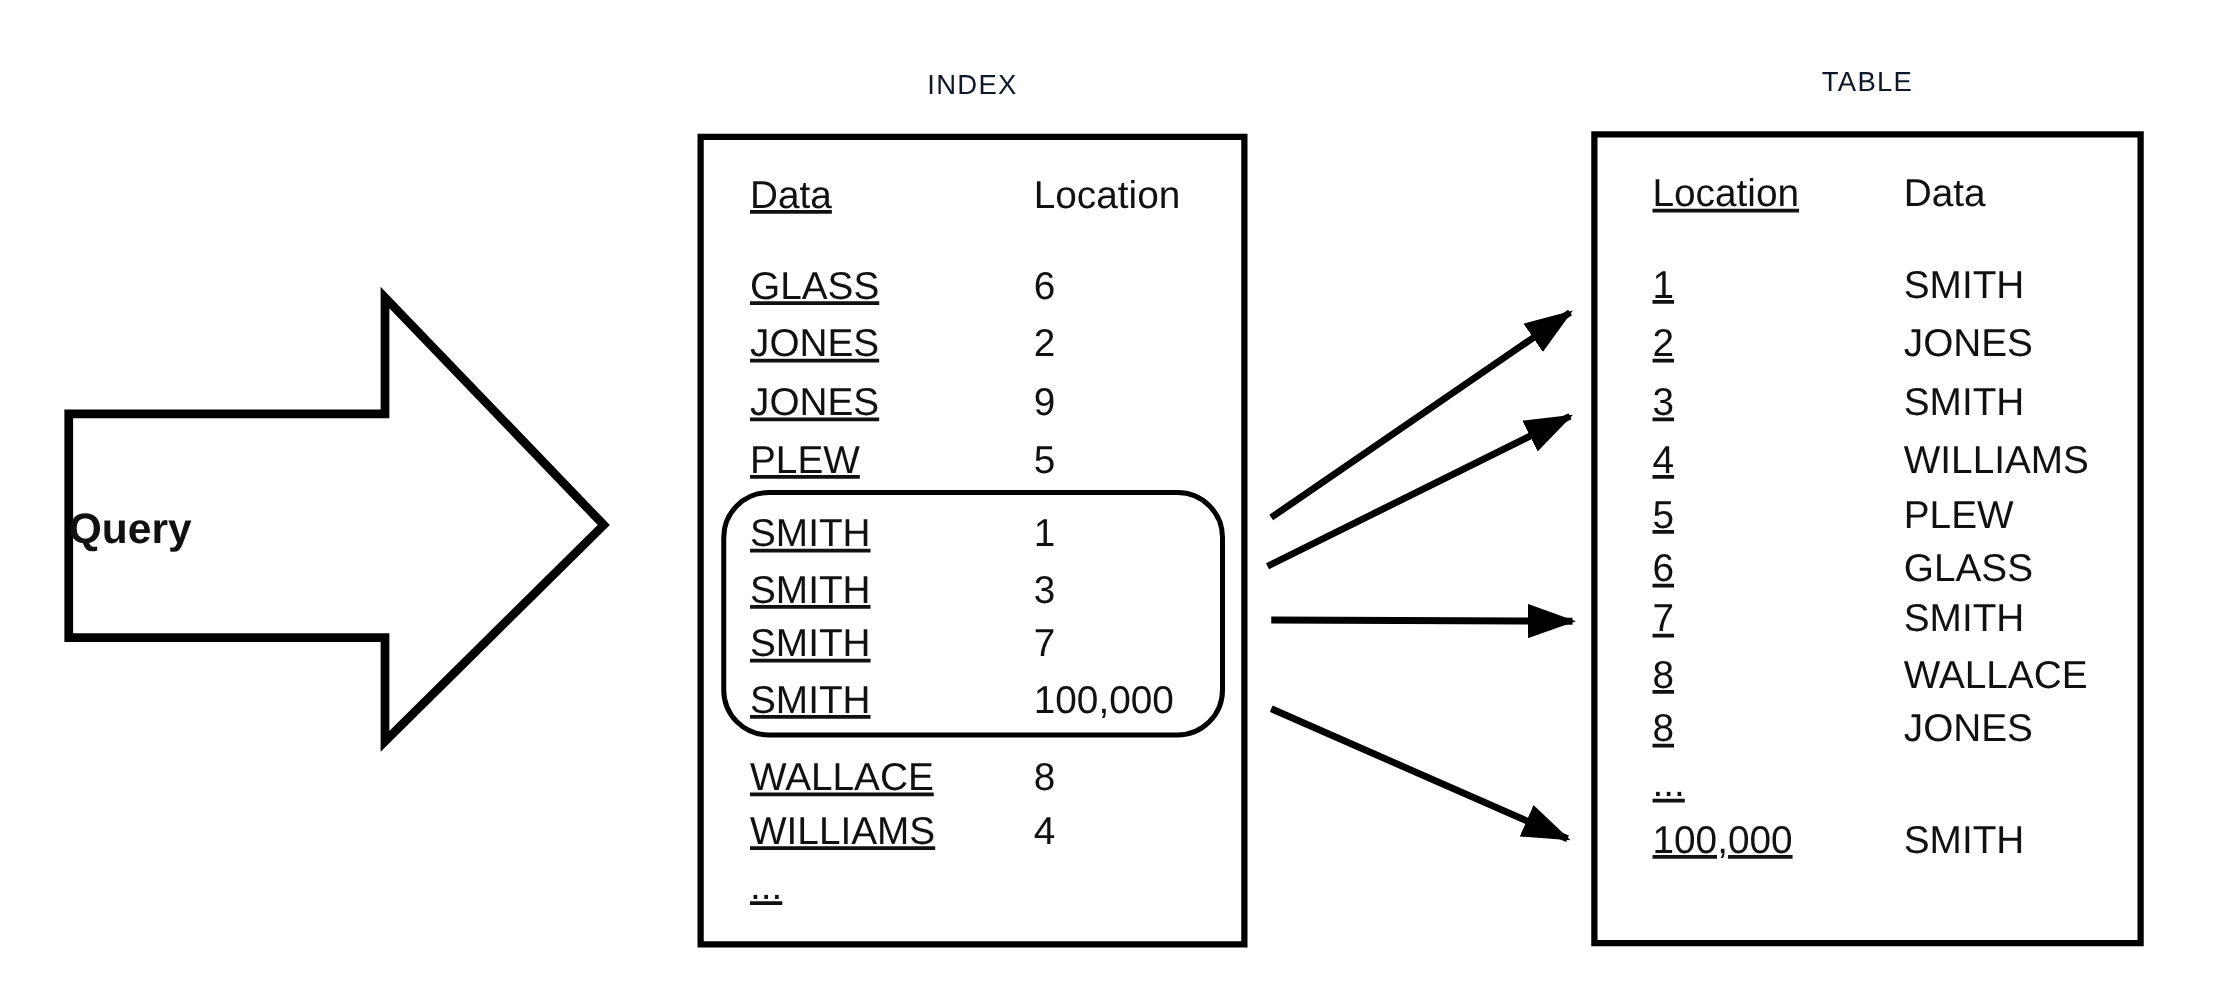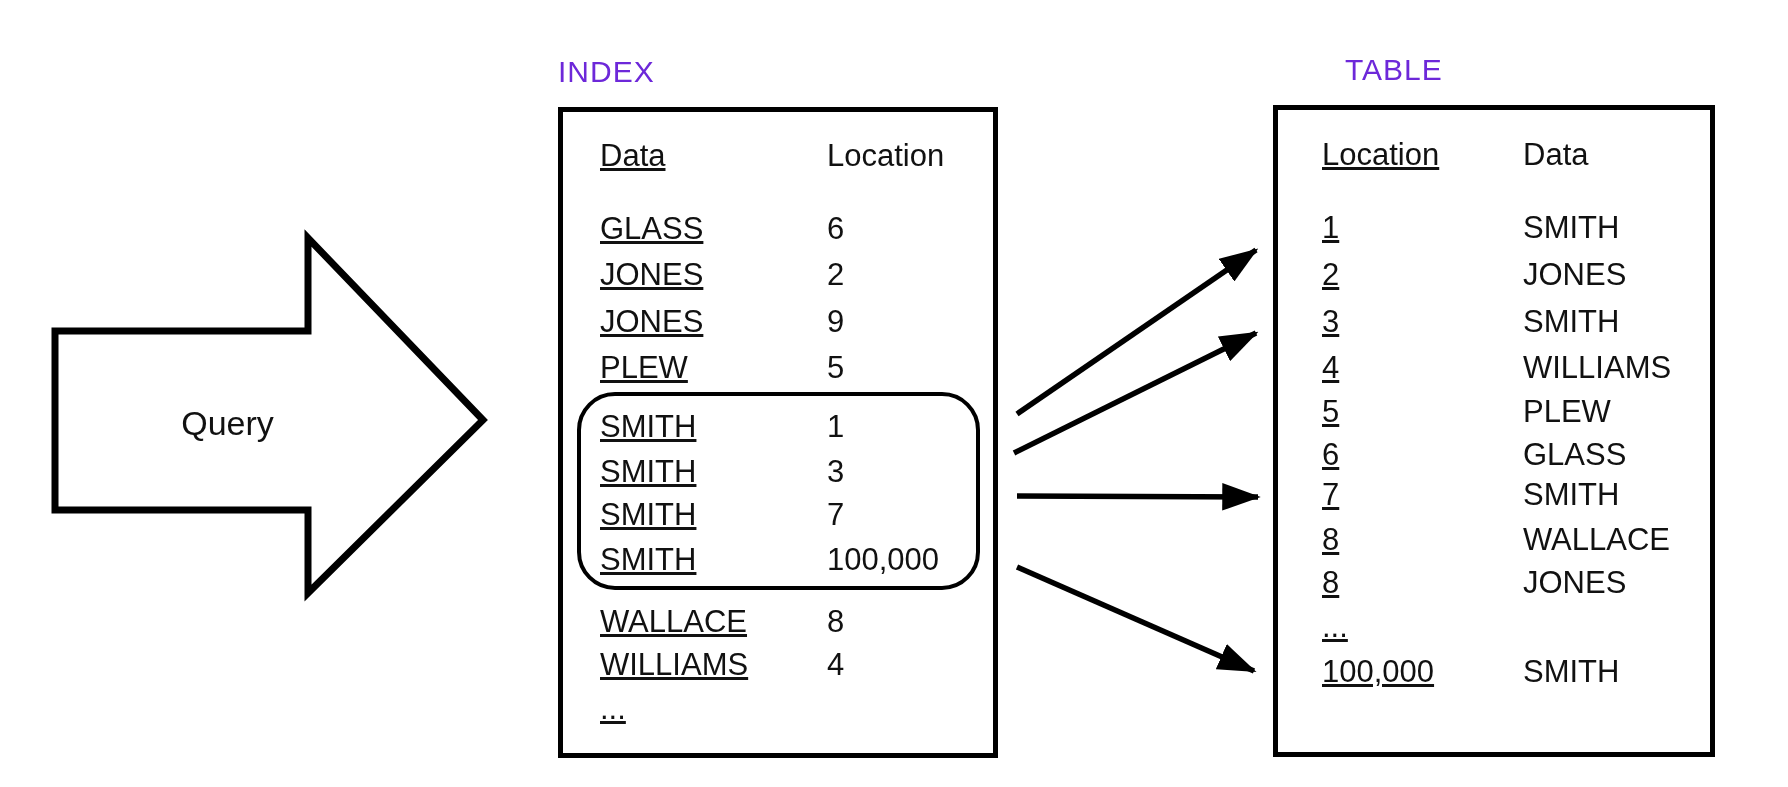--- a/index.html
+++ b/index.html
@@ -2,43 +2,43 @@
 <html><head>
 <meta charset="utf-8">
 <style>
   html,body{margin:0;padding:0;background:#ffffff;}
   .stage{
     position:relative;width:1788px;height:787px;background:#ffffff;
     font-family:"Liberation Sans", sans-serif;color:#111111;overflow:hidden;
   }
   .overlay{position:absolute;left:0;top:0;width:1788px;height:787px;}
   .panel-title{
-    position:absolute;font-size:30px;letter-spacing:1px;color:#6d28d9;
+    position:absolute;text-align:center;font-size:22px;letter-spacing:1px;color:#0f172a;
   }
   .index-title{left:558px;top:55px;width:440px;}
-  .table-title{left:1345px;top:53px;width:442px;}
+  .table-title{left:1273px;top:53px;width:442px;}
   .box{position:absolute;border:5px solid #000;background:transparent;box-sizing:border-box;}
   .index-box{left:558px;top:107px;width:440px;height:651px;}
   .table-box{left:1273px;top:105px;width:442px;height:652px;}
   .group-outline{
     position:absolute;left:577px;top:392px;width:403px;height:198px;
     border:4px solid #000;border-radius:38px;box-sizing:border-box;
   }
   .row{
     position:absolute;height:44px;line-height:44px;font-size:31px;
     white-space:nowrap;color:#111;text-decoration:underline;
   }
   .row .col2{position:absolute;top:0;}
   .idx-row{left:600px;width:390px;}
   .idx-row .col2{left:227px;}
   .tbl-row{left:1322px;width:385px;}
   .tbl-row .col2{left:201px;}
   .query-label{
     position:absolute;left:55px;top:401px;width:345px;height:44px;line-height:44px;
-    text-align:center;font-size:34px;font-weight:normal;color:#111;
+    text-align:left;font-size:34px;font-weight:bold;color:#111;
   }
 </style>
 </head>
 <body>
 
 <div class="stage">
 
   <svg class="overlay" viewBox="0 0 1788 787" xmlns="http://www.w3.org/2000/svg">
     <defs>
       <marker id="ah" markerUnits="strokeWidth" markerWidth="7" markerHeight="5" refX="6.5" refY="2.5" orient="auto">

